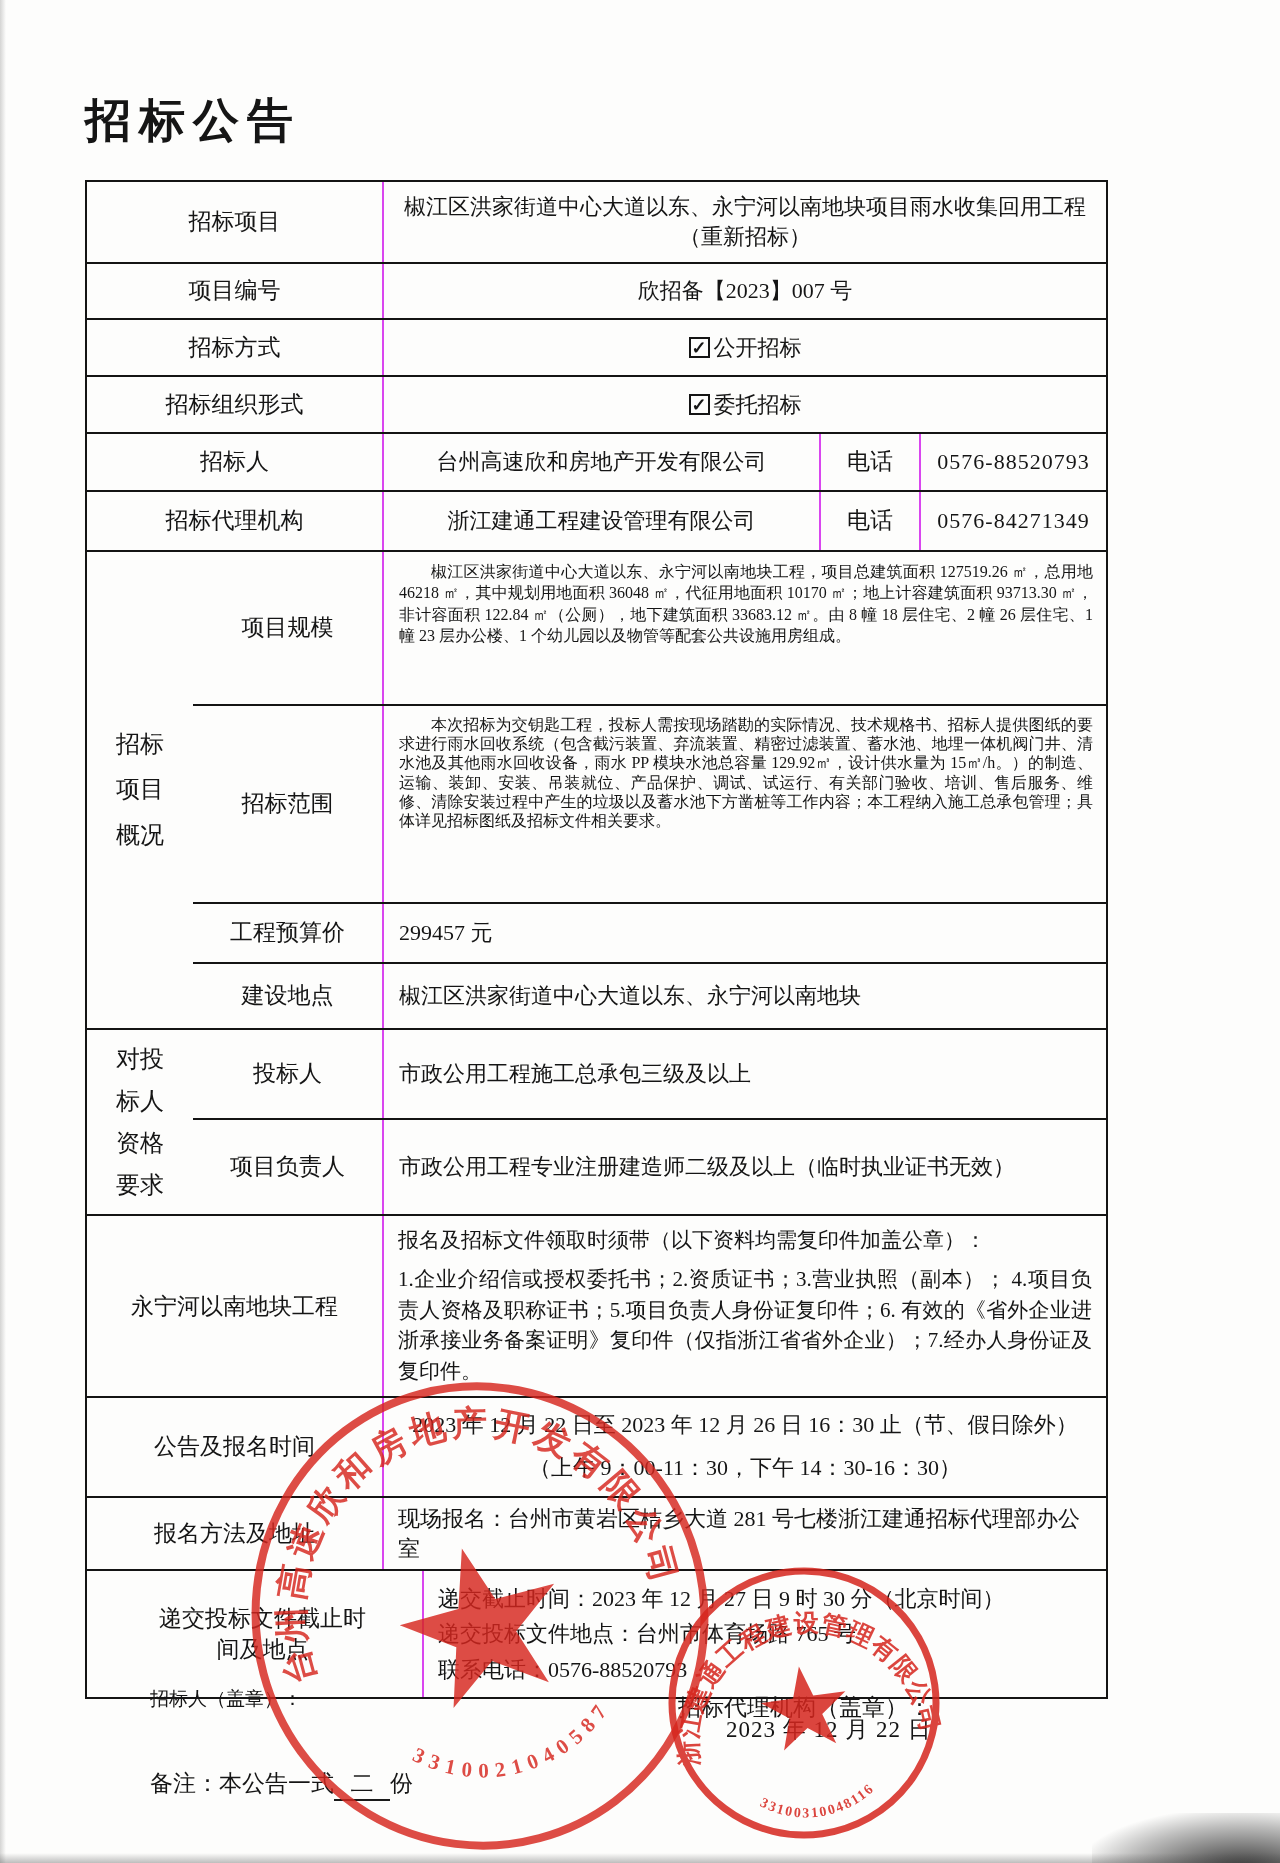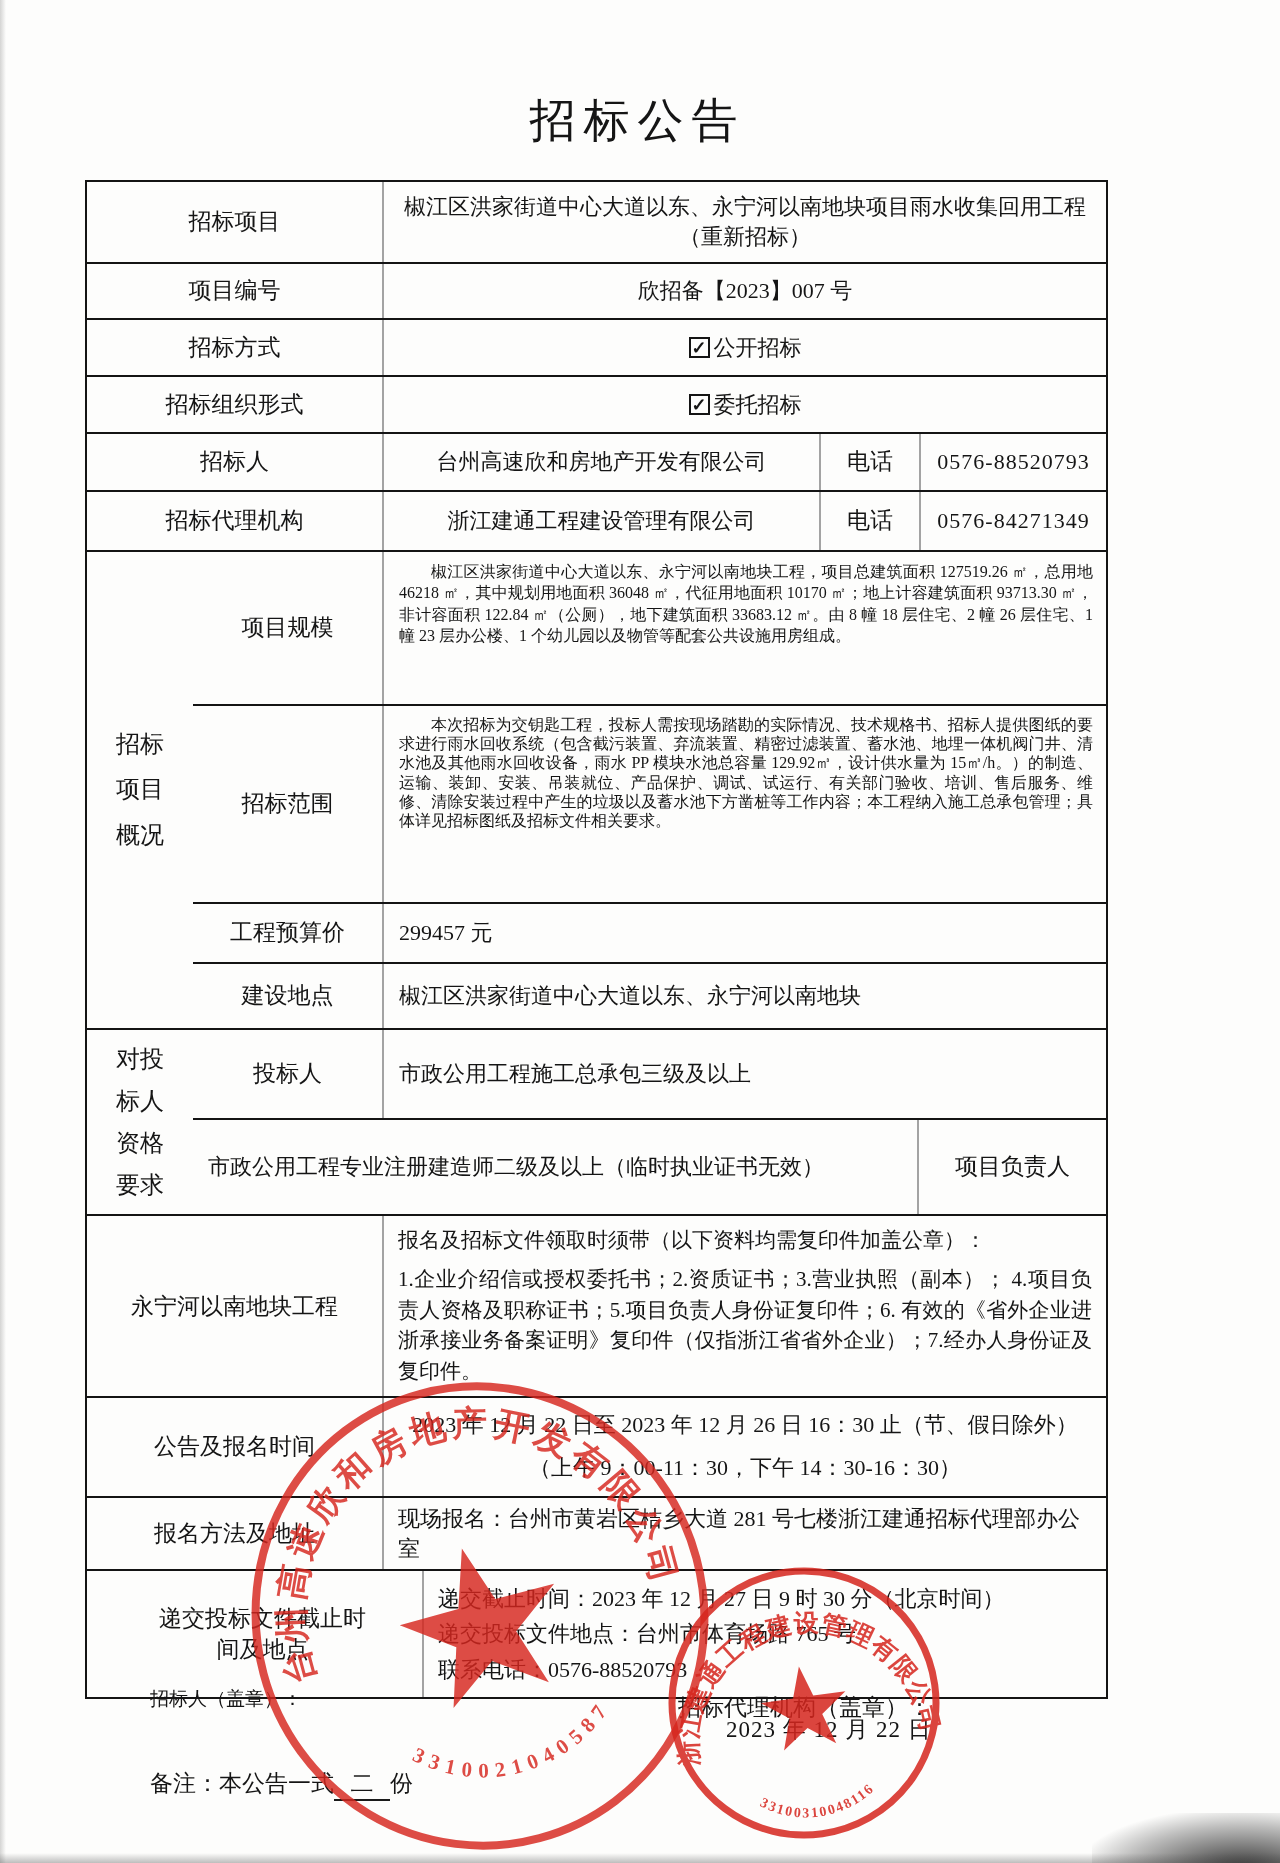--- a/index.html
+++ b/index.html
@@ -3,30 +3,30 @@
 <meta charset="utf-8">
 <style>
   html,body { margin:0; padding:0; background:#e8e8e8; }
   .sheet {
     position:relative; width:1280px; height:1863px; margin:0 auto;
     background:#fdfdfc; overflow:hidden; color:#151515;
     font-family:"Liberation Serif","DejaVu Serif",serif;
   }
   .doc-title {
     position:absolute; top:90px; left:85px; width:1105px;
-    text-align:center; font-size:46px; font-weight:400; letter-spacing:8px;
+    font-size:46px; font-weight:700; letter-spacing:8px;
   }
   .bid-table {
     position:absolute; top:180px; left:85px; width:1023px;
     border:2.5px solid #141414; box-sizing:border-box; background:transparent;
   }
   .row { display:flex; border-top:2px solid #141414; align-items:stretch; }
   .row:first-child { border-top:none; }
   .cell {
-    box-sizing:border-box; border-left:2px solid #a3a3a3;
+    box-sizing:border-box; border-left:2px solid #d946ef;
     display:flex; align-items:center; justify-content:center;
     text-align:center; padding:6px 10px; font-size:23px; line-height:1.35;
   }
   .cell:first-child { border-left:none; }
   .col-label  { flex:0 0 295px; }
   .col-value  { flex:1 1 auto; min-width:0; font-size:22px; }
   .col-vmid   { flex:0 0 437px; font-size:22px; }
   .col-tel    { flex:0 0 100px; }
   .col-phone  { flex:1 1 auto; font-size:22px; letter-spacing:1px; }
   .col-group  { flex:0 0 106px; white-space:pre-line; line-height:1.9; font-size:24px; }
@@ -159,22 +159,22 @@
       <div class="cell col-group" style="line-height:1.75">对投
 标人
 资格
 要求</div>
       <div class="group-body">
         <div class="irow" style="min-height:88px">
           <div class="cell col-ilabel">投标人</div>
           <div class="cell col-value left-text" style="padding-left:15px">市政公用工程施工总承包三级及以上</div>
         </div>
         <div class="irow" style="min-height:94px">
+          <div class="cell col-ilabel">项目负责人</div>
           <div class="cell col-value left-text" style="padding-left:15px">市政公用工程专业注册建造师二级及以上（临时执业证书无效）</div>
-          <div class="cell col-ilabel">项目负责人</div>
         </div>
       </div>
     </div>
 
     <div class="row" style="min-height:170px">
       <div class="cell col-label">永宁河以南地块工程</div>
       <div class="cell col-value reg-value">
         <div class="reg-intro">报名及招标文件领取时须带（以下资料均需复印件加盖公章）：</div>
         <div class="reg-items">1.企业介绍信或授权委托书；2.资质证书；3.营业执照（副本）； 4.项目负责人资格及职称证书；5.项目负责人身份证复印件；6. 有效的《省外企业进浙承接业务备案证明》复印件（仅指浙江省省外企业）；7.经办人身份证及复印件。</div>
       </div>

